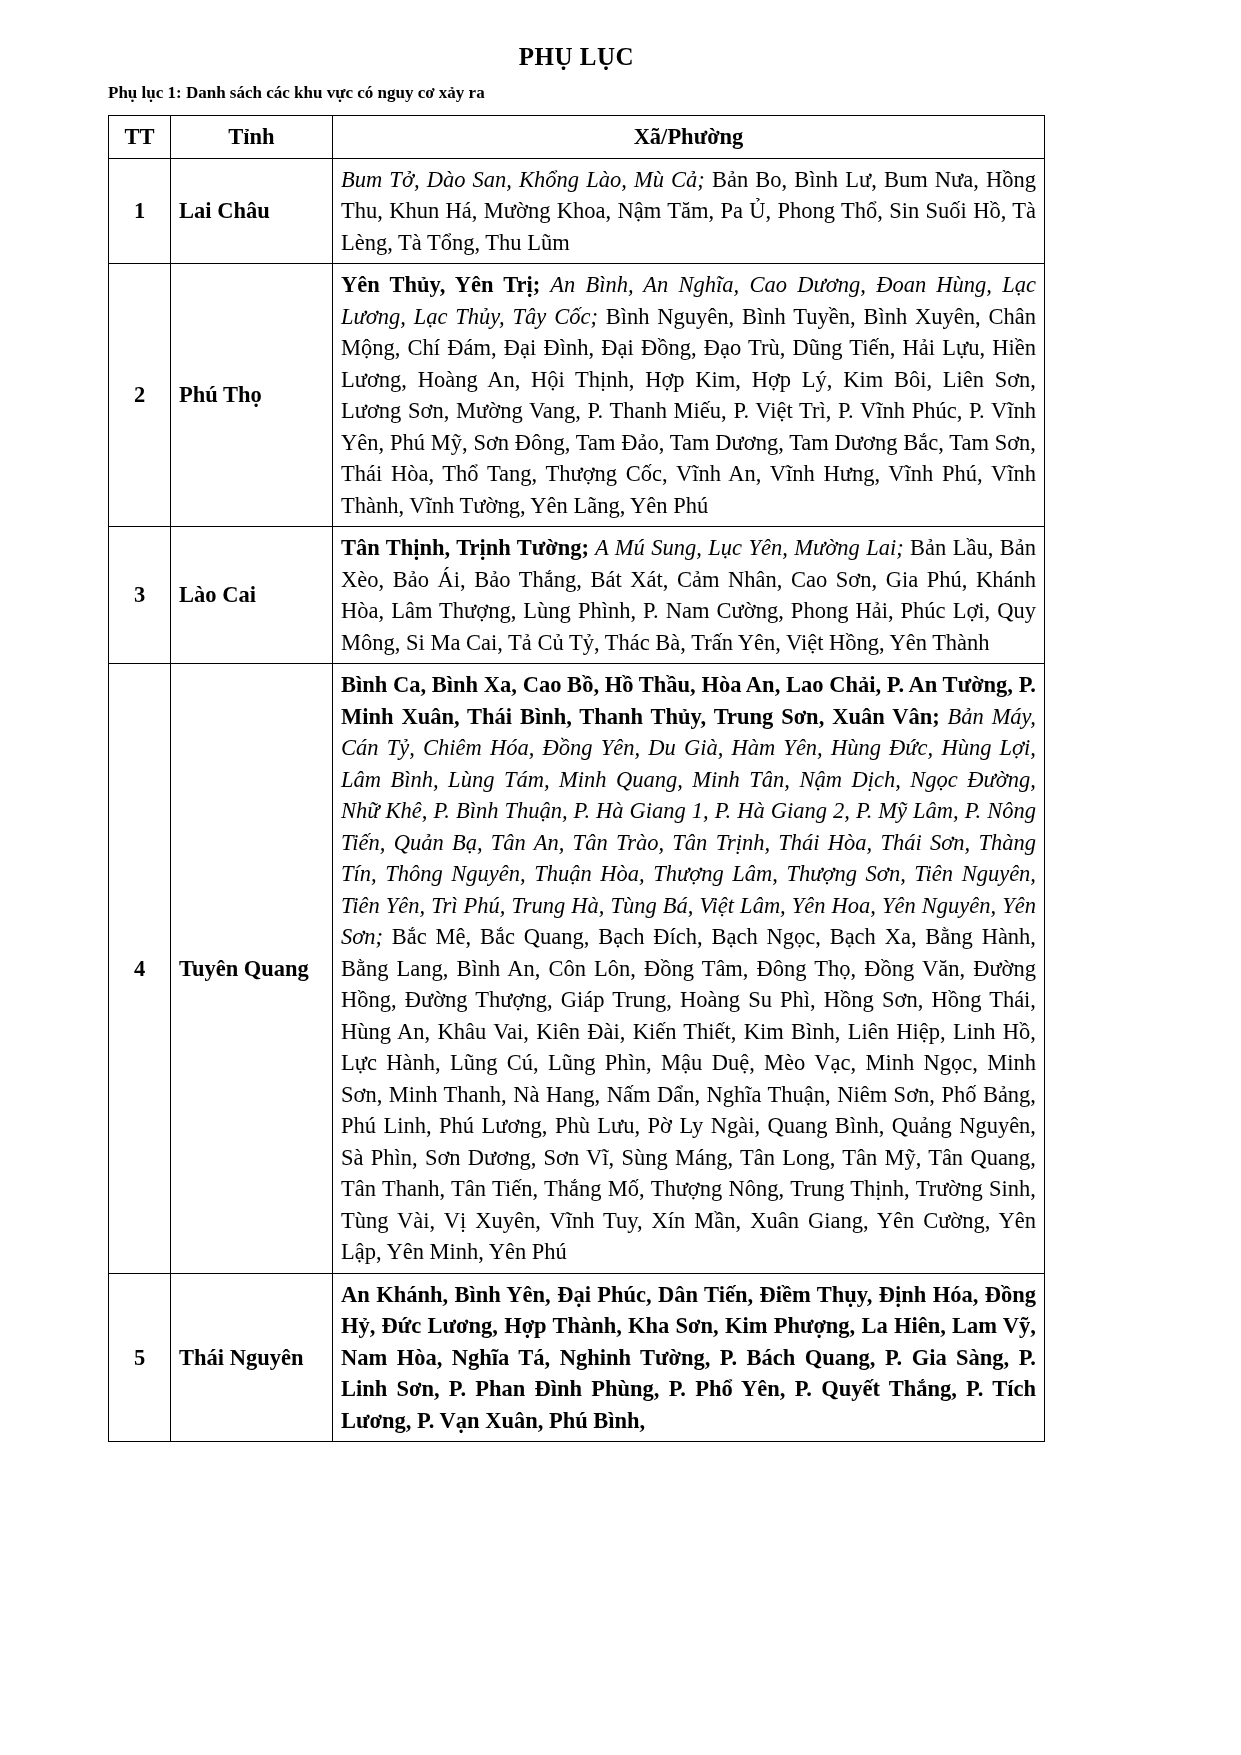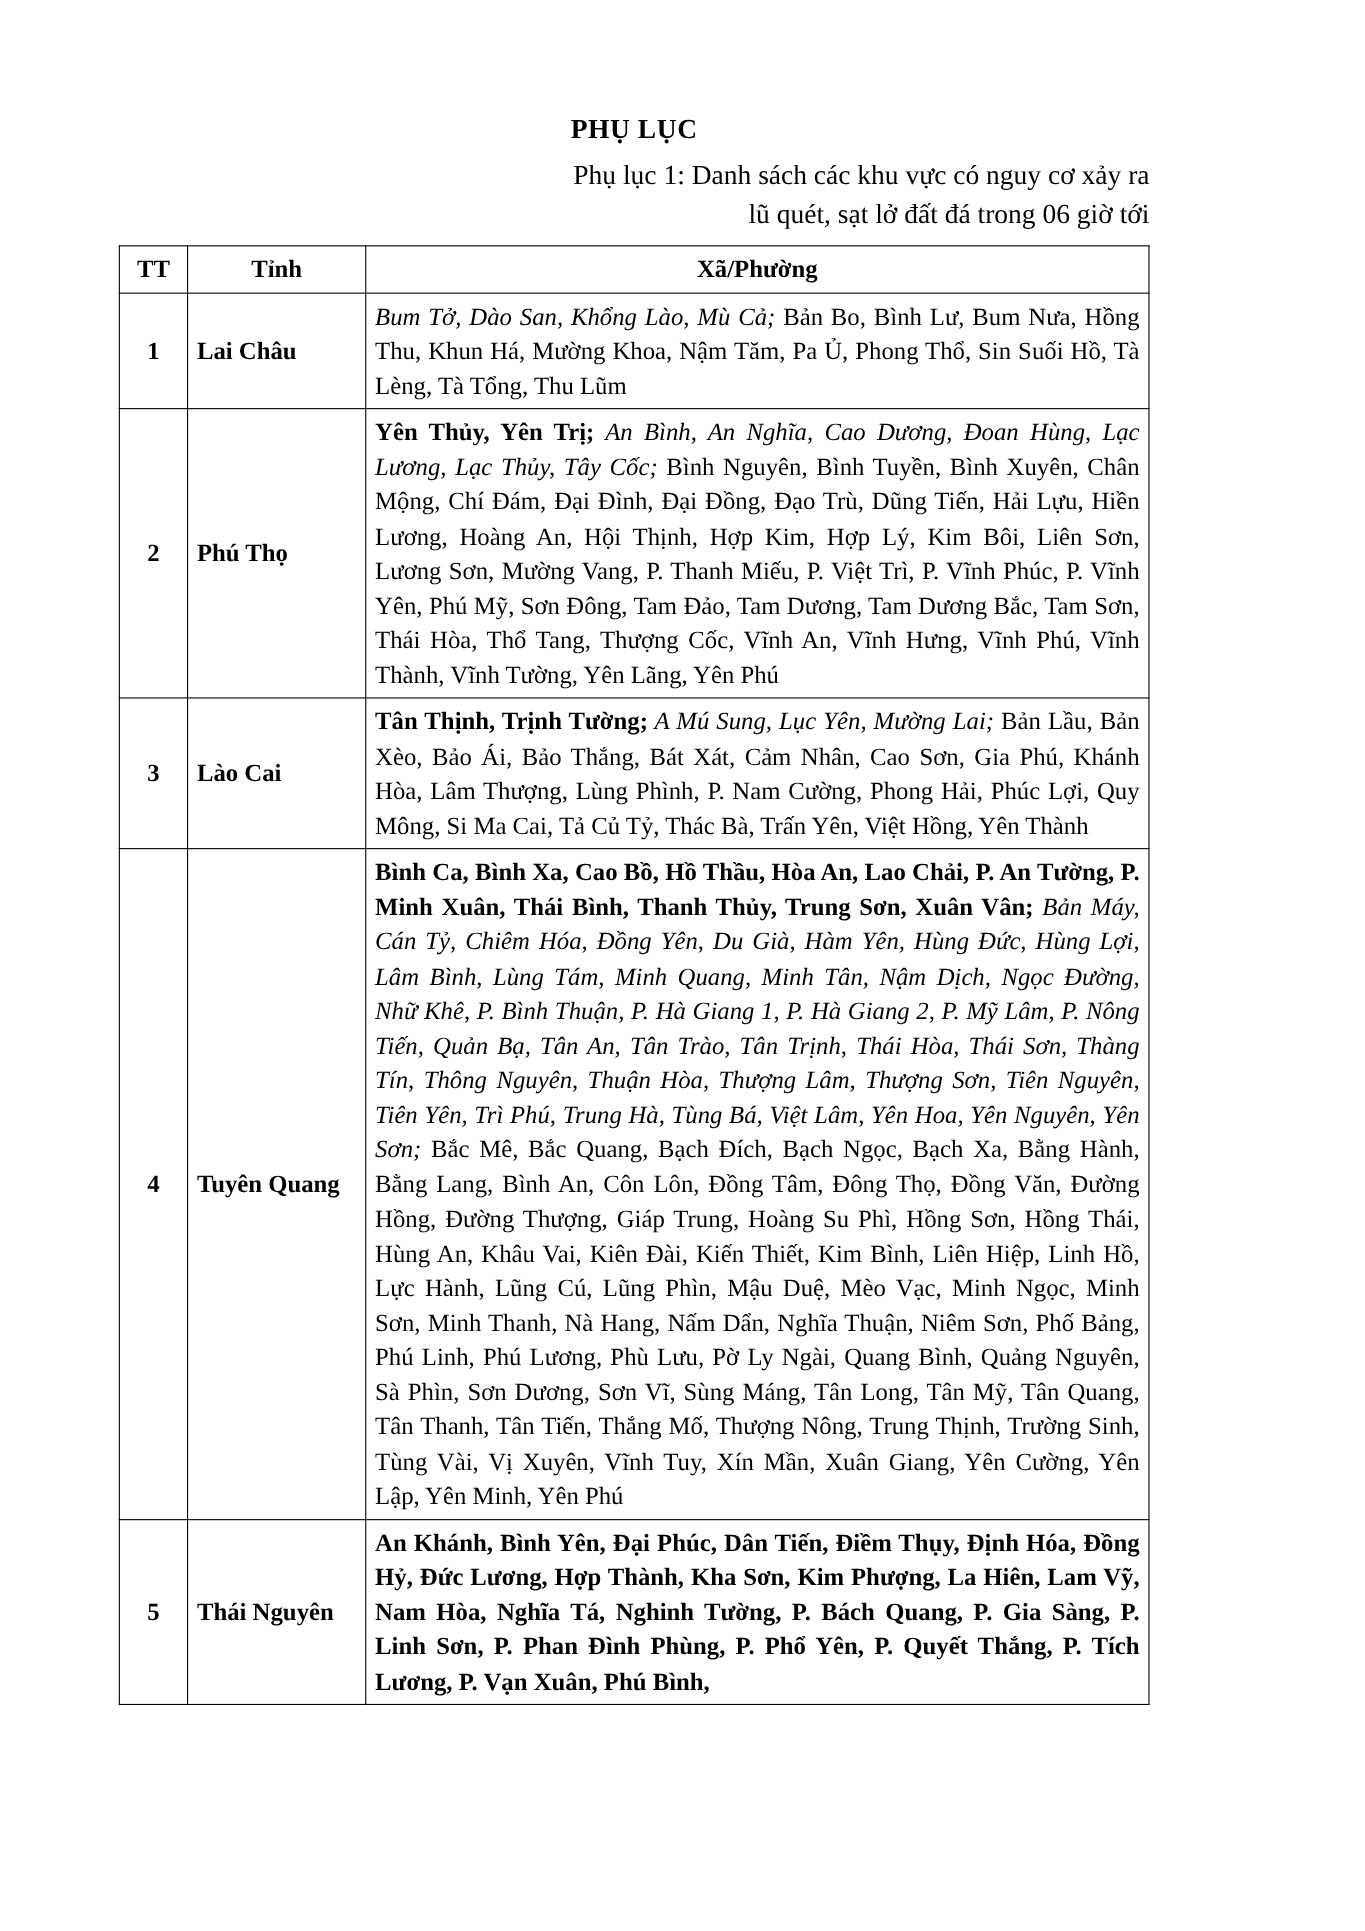--- a/index.html
+++ b/index.html
@@ -10,33 +10,33 @@
   body {
     width: 1241px;
     min-height: 1755px;
     font-family: "Liberation Serif", "DejaVu Serif", serif;
     color: #000000;
   }
   .page {
     width: 1153px;
     min-height: 1755px;
     box-sizing: border-box;
-    padding: 104px 108px 40px 108px;
+    padding: 43px 108px 40px 108px;
   }
   .doc-title {
     text-align: center;
     font-size: 25px;
     font-weight: bold;
     letter-spacing: 0.5px;
     margin: 0 0 10px 0;
   }
   .doc-subtitle {
-    text-align: right;
-    font-size: 25px;
-    font-weight: normal;
+    text-align: left;
+    font-size: 17px;
+    font-weight: bold;
     line-height: 1.42;
     margin: 0 0 10px 0;
   }
   table.appendix {
     width: 100%;
     border-collapse: collapse;
     table-layout: fixed;
     border-radius: 18px;
   }
   table.appendix th,
@@ -79,21 +79,20 @@
   .seg-normal { font-weight: normal; font-style: normal; }
 </style>
 </head>
 <body>
 
 <div class="page">
 
   <div class="doc-title">PHỤ LỤC</div>
   <div class="doc-subtitle">
     <div>Phụ lục 1: Danh sách các khu vực có nguy cơ xảy ra</div>
-    <div>lũ quét, sạt lở đất đá trong 06 giờ tới</div>
   </div>
 
   <table class="appendix">
     <colgroup>
       <col class="c-tt">
       <col class="c-prov">
       <col class="c-comm">
     </colgroup>
     <thead>
       <tr>

